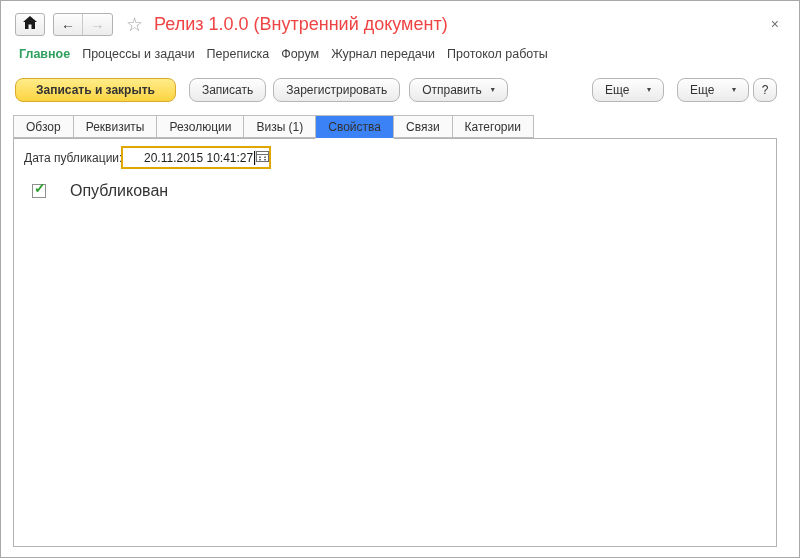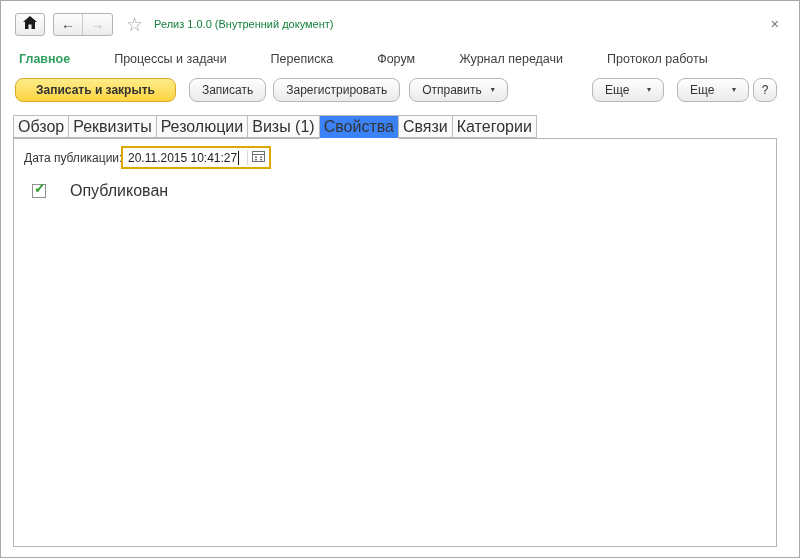--- a/index.html
+++ b/index.html
@@ -55,41 +55,41 @@
   .navgroup .arrow.fwd { color: #bcbcbc; }
   .star {
     margin-left: 13px;
     font-size: 19px;
     color: #a0a0a0;
     cursor: pointer;
     line-height: 1;
   }
   .win-title {
     margin-left: 11px;
-    font-size: 11px;
-    color: #15803d;
+    font-size: 18px;
+    color: #ef4444;
     white-space: nowrap;
   }
   .close-x {
     margin-left: auto;
     color: #707070;
     font-size: 14px;
     cursor: pointer;
     background: none; border: none;
     font-family: "Liberation Sans", sans-serif;
     line-height: 1;
     padding: 2px 4px;
   }
 
   
   .menubar {
     height: 24px;
     display: flex;
-    align-items: center;
-    gap: 44px;
+    align-items: flex-start;
+    gap: 12px;
     padding: 0 18px;
   }
   .menu-item {
     font-size: 12.5px;
     color: #3f3f3f;
     cursor: pointer;
     white-space: nowrap;
   }
   .menu-item.active {
     color: #2fa05e;
@@ -142,22 +142,22 @@
   .tabstrip {
     display: flex;
     padding-left: 12px;
     position: relative;
     z-index: 2;
     height: 23px;
     align-items: flex-end;
   }
   .tab {
     height: 23px;
-    padding: 0 4px;
-    font-size: 16px;
+    padding: 0 12px;
+    font-size: 12px;
     color: #333;
     background: #fafafa;
     border: 1px solid #bdbdbd;
     margin-left: -1px;
     display: flex; align-items: center;
     cursor: pointer;
     white-space: nowrap;
   }
   .tab:first-child { margin-left: 0; }
   .tab.active {
@@ -189,21 +189,21 @@
     width: 97px;
     white-space: nowrap;
   }
   .date-input {
     width: 150px;
     height: 23px;
     border: 2px solid #dfa700;
     background: #fff;
     display: flex;
     align-items: center;
-    padding-left: 5px;
+    padding-left: 21px;
     cursor: text;
   }
   .date-value { font-size: 12px; color: #222; white-space: nowrap; }
   .text-caret {
     display: inline-block;
     width: 1px; height: 14px;
     background: #111;
     margin-left: 1px;
   }
   .input-divider {

